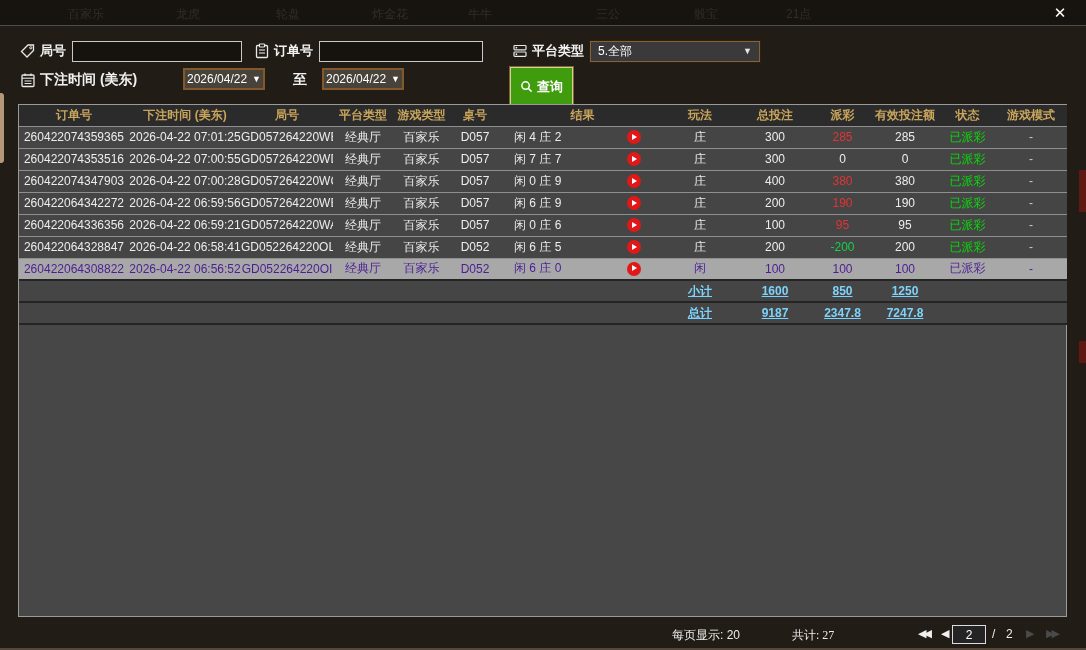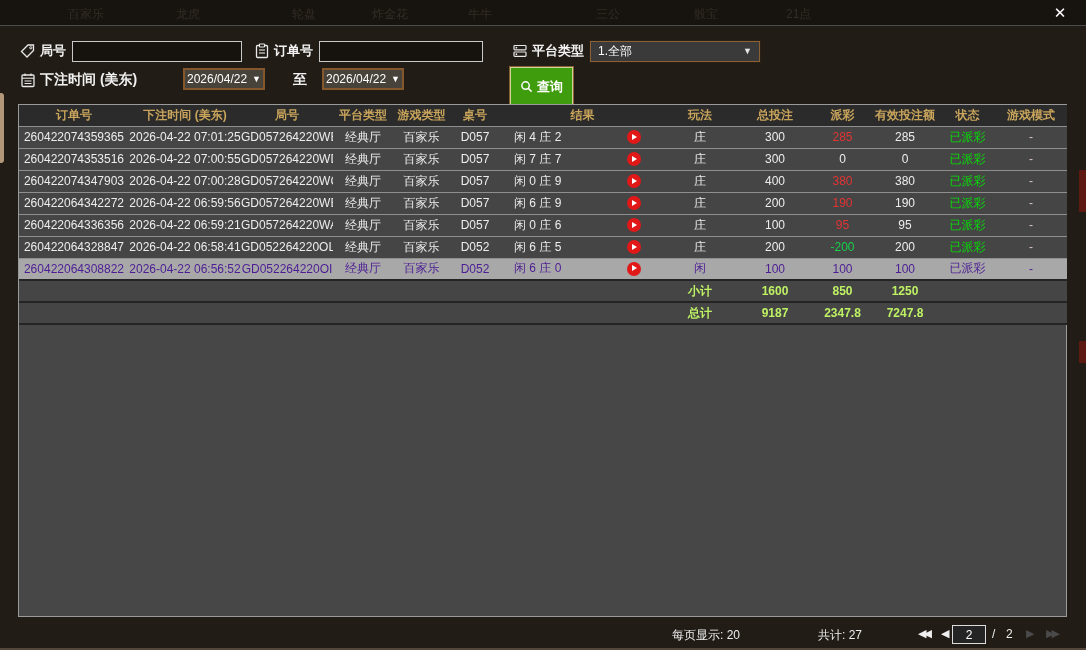--- a/index.html
+++ b/index.html
@@ -76,21 +76,21 @@
   .play-icon::after {
     content:""; position:absolute; left:5px; top:3.5px;
     border-left:5px solid #fff; border-top:3.5px solid transparent; border-bottom:3.5px solid transparent;
   }
   .val-red   { color:#e23434; }
   .val-green { color:#16d14a;text-align:center; }
   .status-ok { color:#08dc08; }
   .mode-dash { color:#d8c6c6; }
   tr.sum-row td {
     border-top:2px solid #242424; background:#454545;
-    color:#bef264; font-weight:bold;
+    color:#7dd3fc; font-weight:bold;text-decoration:underline;
   }
   tr.total-row td { border-bottom:2px solid #242424; }
   
   .pagination { position:absolute; left:0; top:622px; width:1086px; height:26px; font-size:12px; }
   .pag-item { position:absolute; top:5px; white-space:nowrap; color:#ececec; }
   .pag-arrow { cursor:pointer; font-size:11px; letter-spacing:-3px; color:#f0f0f0; }
   .pag-arrow.single { letter-spacing:0; }
   .pag-arrow.disabled { color:#4a4a4a; cursor:default; }
   .page-input {
     position:absolute; left:952px; top:3px; width:34px; height:19px;
@@ -100,21 +100,21 @@
 </style>
 </head>
 <body>
 
 <div class="screen">
 
   <div class="titlebar">
     <div id="bg-tabs">
         <span class="bg-tab" style="left: 68px;">百家乐</span>
         <span class="bg-tab" style="left: 176px;">龙虎</span>
-        <span class="bg-tab" style="left: 292px;">轮盘</span>
+        <span class="bg-tab" style="left: 276px;">轮盘</span>
         <span class="bg-tab" style="left: 372px;">炸金花</span>
         <span class="bg-tab" style="left: 468px;">牛牛</span>
         <span class="bg-tab" style="left: 596px;">三公</span>
         <span class="bg-tab" style="left: 694px;">骰宝</span>
         <span class="bg-tab" style="left: 786px;">21点</span>
       </div>
     <div class="close-btn">✕</div>
   </div>
 
   <div class="frag frag-left"></div>
@@ -144,21 +144,21 @@
 
   <div class="fgroup" style="left:512px; top:40px;">
     <svg class="ficon" viewBox="0 0 16 16">
       <rect x="2" y="2.5" width="12" height="4.4" fill="none" stroke="#e9e9e9" stroke-width="1.2" rx="0.8"></rect>
       <rect x="2" y="9" width="12" height="4.4" fill="none" stroke="#e9e9e9" stroke-width="1.2" rx="0.8"></rect>
       <circle cx="4.4" cy="4.7" r="0.9" fill="#e9e9e9"></circle>
       <circle cx="4.4" cy="11.2" r="0.9" fill="#e9e9e9"></circle>
     </svg>
     <span class="flabel">平台类型</span>
     <div class="dropdown" style="width:170px;">
-      <span>1.全部</span>
+      <span>5.全部</span>
       <span class="arrow">▼</span>
     </div>
   </div>
 
   <div class="fgroup" style="left:20px; top:69px;">
     <svg class="ficon" viewBox="0 0 16 16">
       <rect x="2" y="3" width="12" height="11.5" fill="none" stroke="#e9e9e9" stroke-width="1.3" rx="1"></rect>
       <line x1="2" y1="6.2" x2="14" y2="6.2" stroke="#e9e9e9" stroke-width="1.1"></line>
       <line x1="5" y1="1.5" x2="5" y2="4" stroke="#e9e9e9" stroke-width="1.2"></line>
       <line x1="11" y1="1.5" x2="11" y2="4" stroke="#e9e9e9" stroke-width="1.2"></line>
@@ -347,21 +347,21 @@
           <td>7247.8</td>
           <td></td>
             <td></td>
         </tr>
       </tbody>
     </table>
   </div>
 
   <div class="pagination">
     <span class="pag-item" style="left:672px;">每页显示: 20</span>
-    <span class="pag-item" style="left:818px;">共计: 27</span>
+    <span class="pag-item" style="left:792px;font-family:Liberation Serif, serif;">共计: 27</span>
     <span class="pag-item pag-arrow" style="left:918px;">◀◀</span>
     <span class="pag-item pag-arrow single" style="left:941px;">◀</span>
     <input class="page-input" value="2" style="">
     <span class="pag-item" style="left:992px;">/</span>
     <span class="pag-item" style="left:1006px;">2</span>
     <span class="pag-item pag-arrow single disabled" style="left:1026px;">▶</span>
     <span class="pag-item pag-arrow disabled" style="left:1046px;">▶▶</span>
   </div>
 
 </div>

